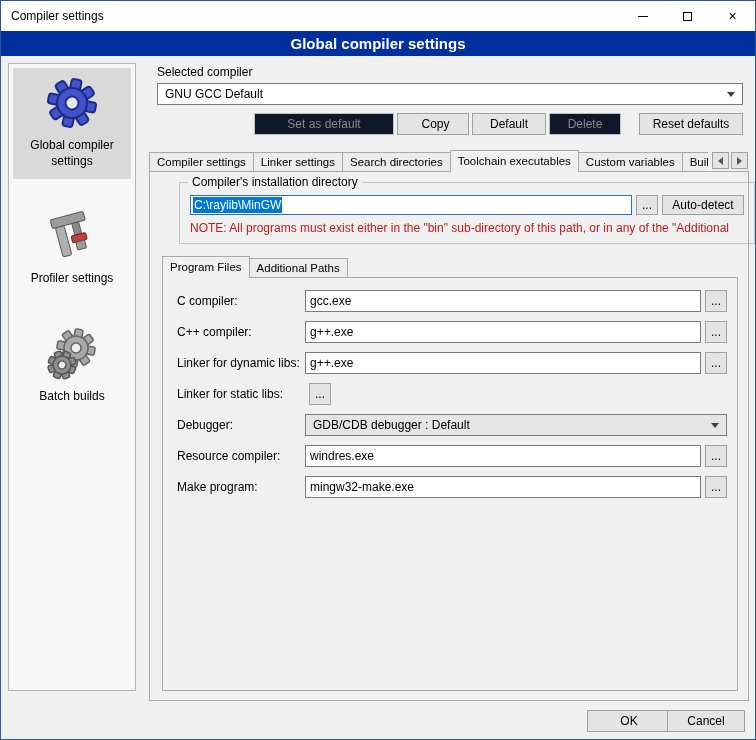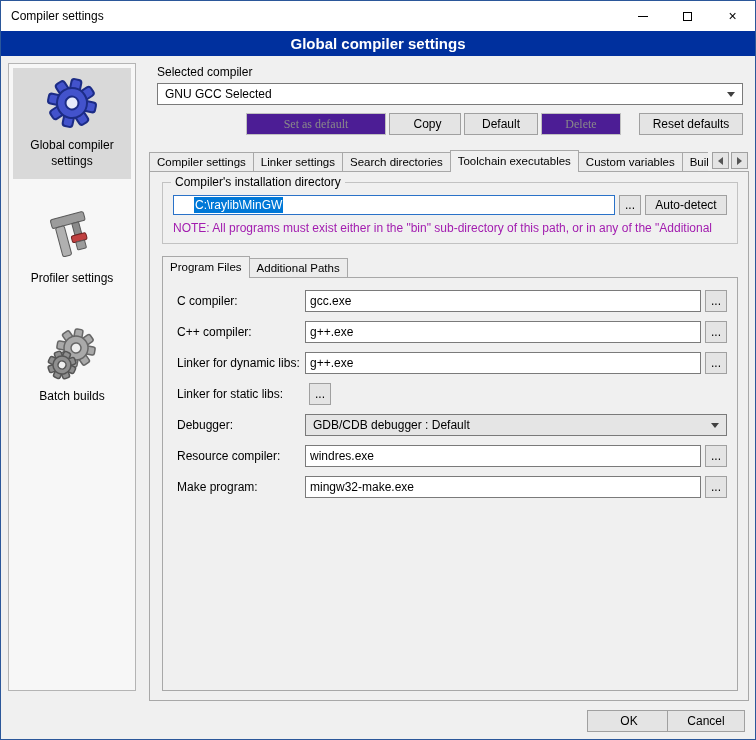--- a/index.html
+++ b/index.html
@@ -26,51 +26,51 @@
   .side-item.selected { background:#d9d9d9; }
   .side-label { margin-top:8px; line-height:1.3; }
 
   
   .sel-label { position:absolute; left:156px; top:64px; }
   .combo { border:1px solid #7a7a7a; background:#fff; height:22px; display:flex; align-items:center; padding:0 7px; cursor:default; }
   .combo-main { position:absolute; left:156px; top:82px; width:586px; }
   .combo-arrow { width:0; height:0; border-left:4px solid transparent; border-right:4px solid transparent; border-top:5px solid #404040; margin-left:auto; }
   .btn-row { position:absolute; left:148px; top:112px; width:594px; display:flex; justify-content:flex-end; }
   .btn { height:22px; background:#e4e4e4; border:1px solid #a0a0a0; font-family:"Liberation Sans", sans-serif; font-size:12px; padding:0 8px; cursor:default; }
-  .btn.disabled { color:#8a8a8a; border-color:#c0c0c0; background:#4c1d95;font-family:Liberation Serif, serif; }
+  .btn.disabled { color:#8a8a8a; border-color:#c0c0c0; background:#0f172a; }
   .w-setdef { width:140px; }
   .w-copy { width:72px; margin-left:3px;padding-left:13px; }
   .w-rename { width:74px; margin-left:3px; }
-  .w-delete { width:80px; margin-left:3px; }
+  .w-delete { width:72px; margin-left:3px; }
   .w-reset { width:104px; margin-left:18px; }
 
   
   .tabstrip { position:absolute; display:flex; align-items:flex-end; z-index:2; }
   .tabstrip.main { left:148px; top:149px; width:600px; height:22px; overflow:hidden; }
   .tabstrip.inner { left:12px; top:84px; height:22px;align-items:flex-end; }
   .tab { flex:none; height:20px; line-height:19px; padding:0 7px; background:#ececec; border:1px solid #a8a8a8; margin-right:-1px; white-space:nowrap; font-size:11.5px; cursor:default; }
   .tab.active { height:22px; line-height:21px; background:#f0f0f0; border-bottom:none; position:relative; z-index:3; }
   .tab-scroll { position:absolute; right:0; top:0; bottom:1px; display:flex; align-items:flex-end; gap:2px; background:#f0f0f0; padding:0 1px 2px 4px; z-index:4; }
   .sbtn { width:17px; height:17px; display:flex; align-items:center; justify-content:center; background:#e4e4e4; border:1px solid #a0a0a0; cursor:default; }
   .tri-left { width:0; height:0; border-top:4px solid transparent; border-bottom:4px solid transparent; border-right:5px solid #555; }
   .tri-right { width:0; height:0; border-top:4px solid transparent; border-bottom:4px solid transparent; border-left:5px solid #555; }
 
   
   .tabpanel { position:absolute; left:148px; top:170px; width:600px; height:530px; border:1px solid #a8a8a8; background:#f0f0f0; z-index:1; }
 
   
-  .groupbox { position:absolute; left:12px; top:10px; width:576px; height:62px; border:1px solid #c2c2c2; }
+  .groupbox { position:absolute; left:29px; top:10px; width:576px; height:62px; border:1px solid #c2c2c2; }
   .legend { position:absolute; top:-8px; left:8px; background:#f0f0f0; padding:0 4px; }
   .dir-row { position:absolute; left:10px; top:12px; right:10px; display:flex; gap:4px; align-items:center; }
-  .text-input { height:20px; border:1px solid #7a7a7a; background:#fff; display:flex; align-items:center; padding:0 20px; flex:1; cursor:text;text-align:right; }
+  .text-input { height:20px; border:1px solid #7a7a7a; background:#fff; display:flex; align-items:center; padding:0 2px; flex:1; cursor:text;text-align:right; }
   .text-input.focused { border-color:#2a72c8; }
   .sel-text { background:#0078d7; color:#fff; padding:1px 1px; }
   .btn.dots { width:22px; padding:0; height:20px; flex:none; }
   .btn.autodetect { width:82px; padding:0; height:20px; flex:none; }
-  .note { position:absolute; left:10px; top:38px; right:2px; color:#a21caf; white-space:nowrap; overflow:hidden; }
+  .note { position:absolute; left:10px; top:38px; right:2px; color:#b91c1c; white-space:nowrap; overflow:hidden; }
 
   
   .inner-panel { position:absolute; left:12px; top:105px; width:576px; height:414px; border:1px solid #a8a8a8; background:#f0f0f0; padding:12px 10px 0 14px; }
   .field-row { display:flex; align-items:center; margin-bottom:9px; }
   .flabel { width:128px; flex:none; }
   .finput { flex:1; min-width:0; height:22px; border:1px solid #7a7a7a; background:#fff; font-family:"Liberation Sans", sans-serif; font-size:12px; padding:0 4px; }
   .field-row .btn.dots { height:22px; margin-left:4px; }
   .field-combo { flex:1; height:22px; background:#e5e5e5; border:1px solid #7a7a7a; }
 
   
@@ -150,21 +150,21 @@
           <circle r="4" fill="#eeeeee" stroke="#555" stroke-width="1.5"></circle>
         </g>
       </svg>
       <span class="side-label">Batch builds</span>
     </div>
   </div>
 
   <div class="sel-label">Selected compiler</div>
 
   <div class="combo combo-main">
-    <span>GNU GCC Selected</span>
+    <span>GNU GCC Default</span>
     <span class="combo-arrow"></span>
   </div>
 
   <div class="btn-row">
     <button class="btn w-setdef disabled">Set as default</button>
     <button class="btn w-copy">Copy</button>
     <button class="btn w-rename">Default</button>
     <button class="btn w-delete disabled">Delete</button>
     <button class="btn w-reset">Reset defaults</button>
   </div>

